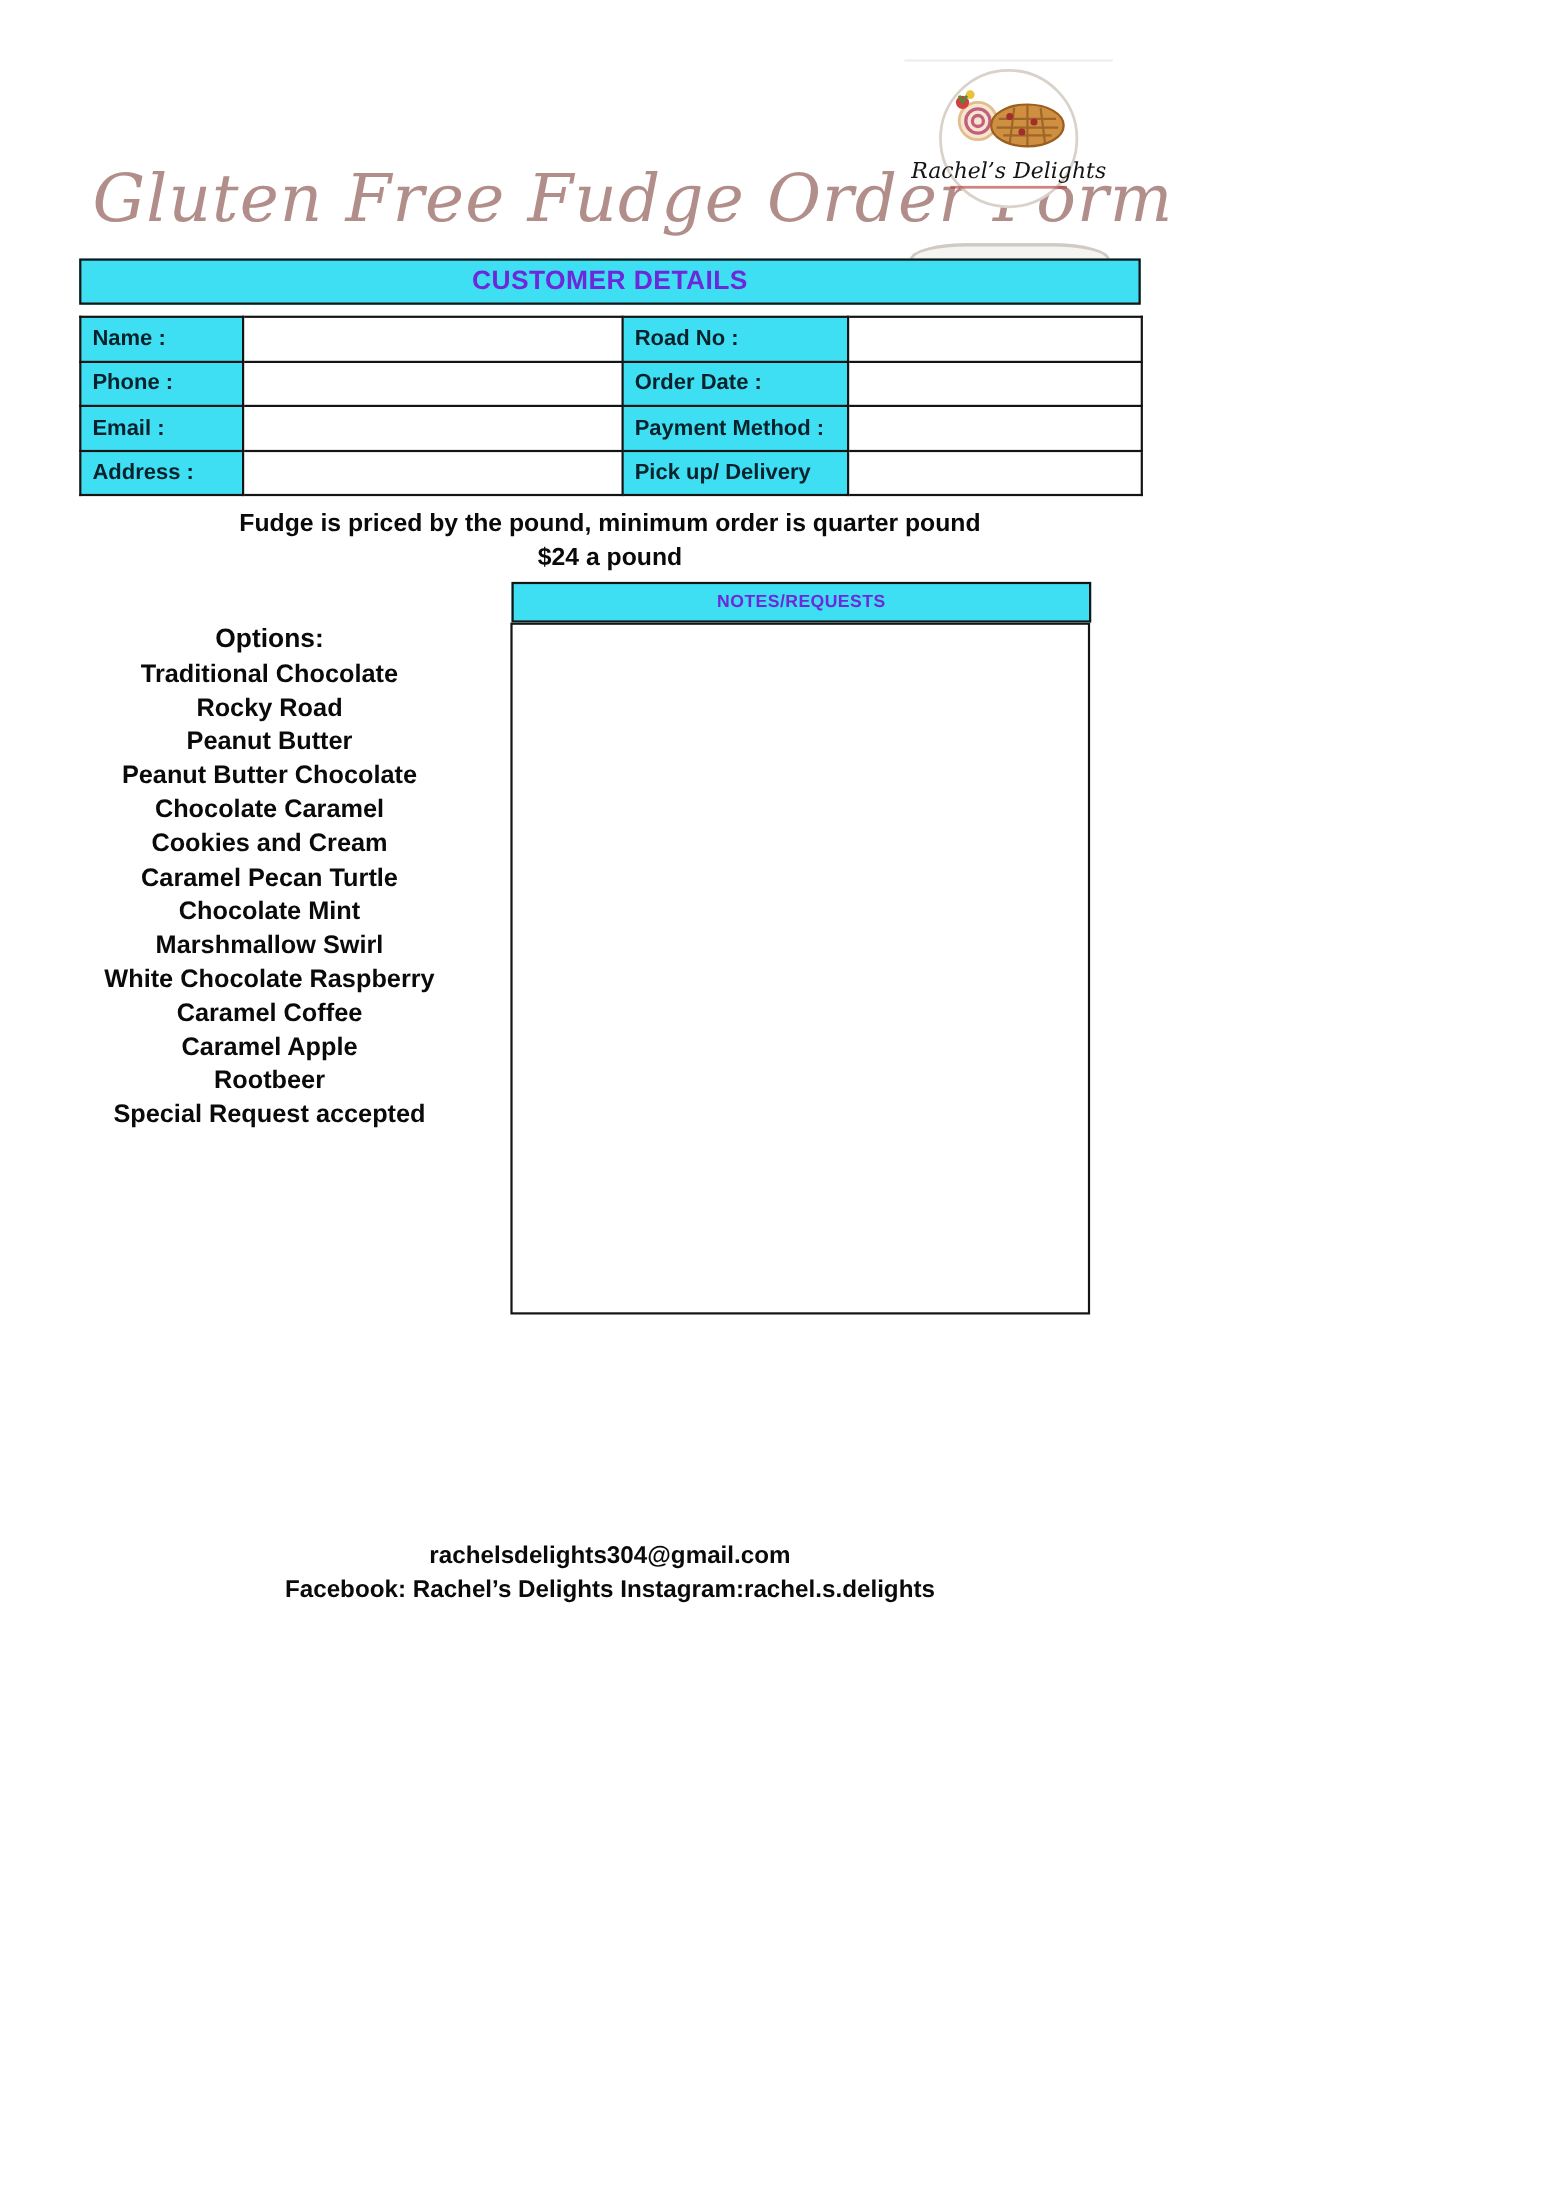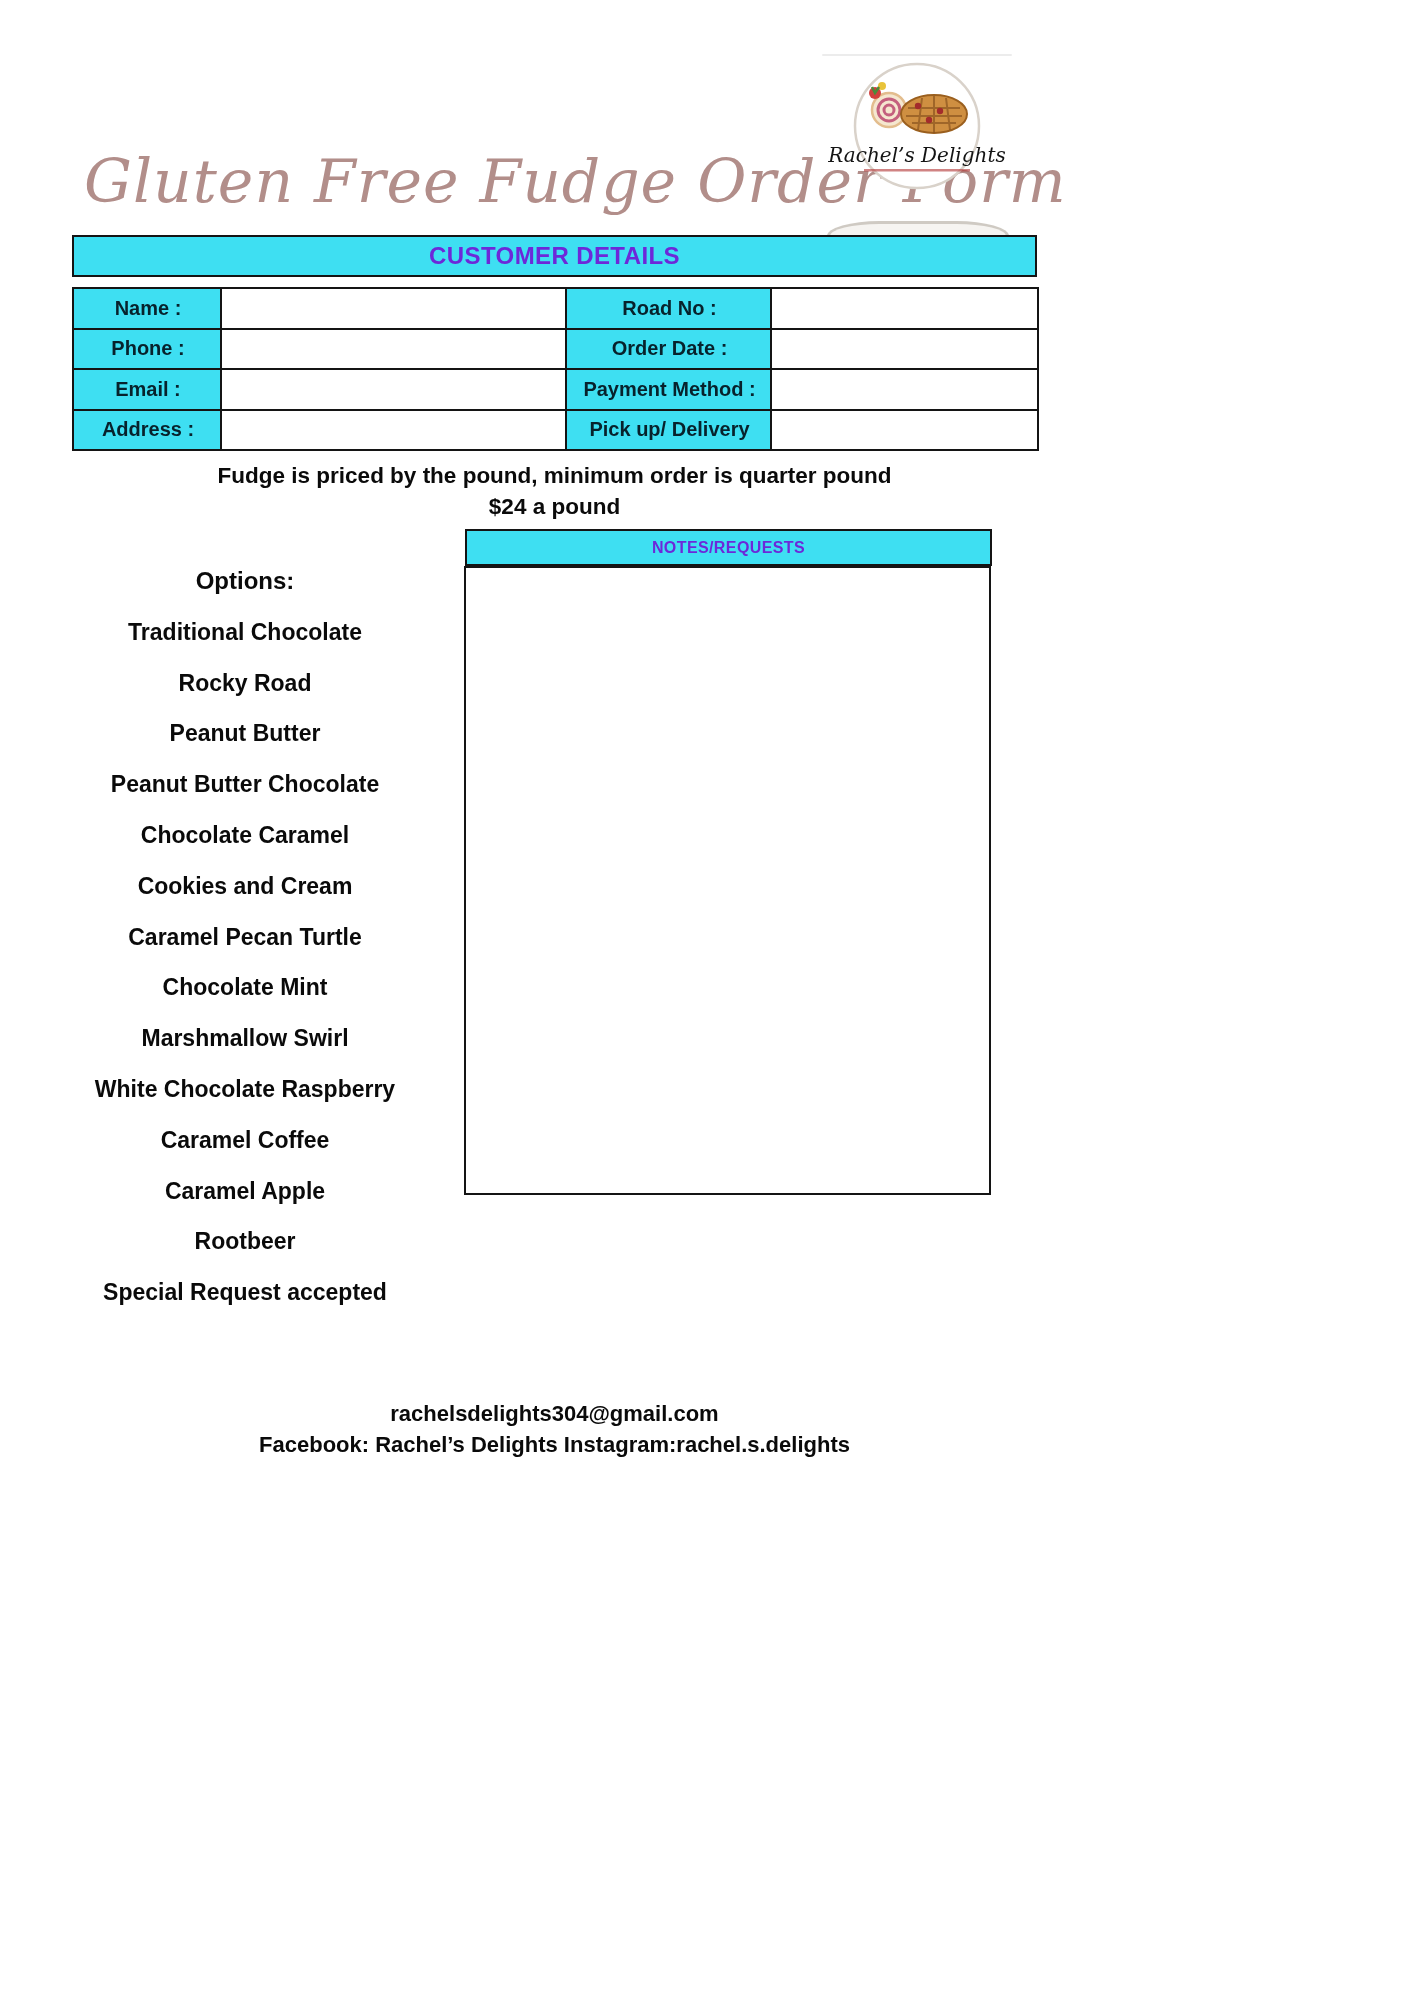--- a/index.html
+++ b/index.html
@@ -48,21 +48,21 @@
     font-weight:700;color:#6d28d9;letter-spacing:.4px;
   }
   .customer-header{left:72px;top:235px;width:965px;height:42px;font-size:24px;}
 
   table.customer{
     position:absolute;left:72px;top:287px;width:965px;
     border-collapse:collapse;table-layout:fixed;
   }
   table.customer td{
     border:2.5px solid #141414;height:40.5px;padding:2px 8px;
-    font-size:20px;vertical-align:middle;text-align:center;
+    font-size:20px;vertical-align:middle;
   }
   table.customer td.lbl{
     background:var(--accent);font-weight:700;color:#07222c;padding-left:10px;
   }
   table.customer td.inp{background:#ffffff;}
 
   
   .pricing{
     position:absolute;left:72px;top:460px;width:965px;
     text-align:center;font-weight:700;font-size:22.5px;line-height:31px;color:#0a0a0a;
@@ -76,21 +76,21 @@
     font-size:20px;color:#0a0a0a;
   }
 
   
   .options{
     position:absolute;left:45px;top:566px;width:400px;
     text-align:center;font-weight:700;color:#0a0a0a;
   }
   .options-heading{font-size:24px;line-height:30.8px;margin:0;}
   ul.options-list{list-style:none;margin:0;padding:0;}
-  ul.options-list li{font-size:23px;line-height:30.8px;white-space:nowrap;margin-top:20px;}
+  ul.options-list li{font-size:23px;line-height:30.8px;white-space:nowrap;}
 
   
   .footer{
     position:absolute;left:72px;top:1398px;width:965px;
     text-align:center;font-weight:700;font-size:22px;line-height:31px;color:#0a0a0a;
   }
 </style>
 </head>
 <body>
 

